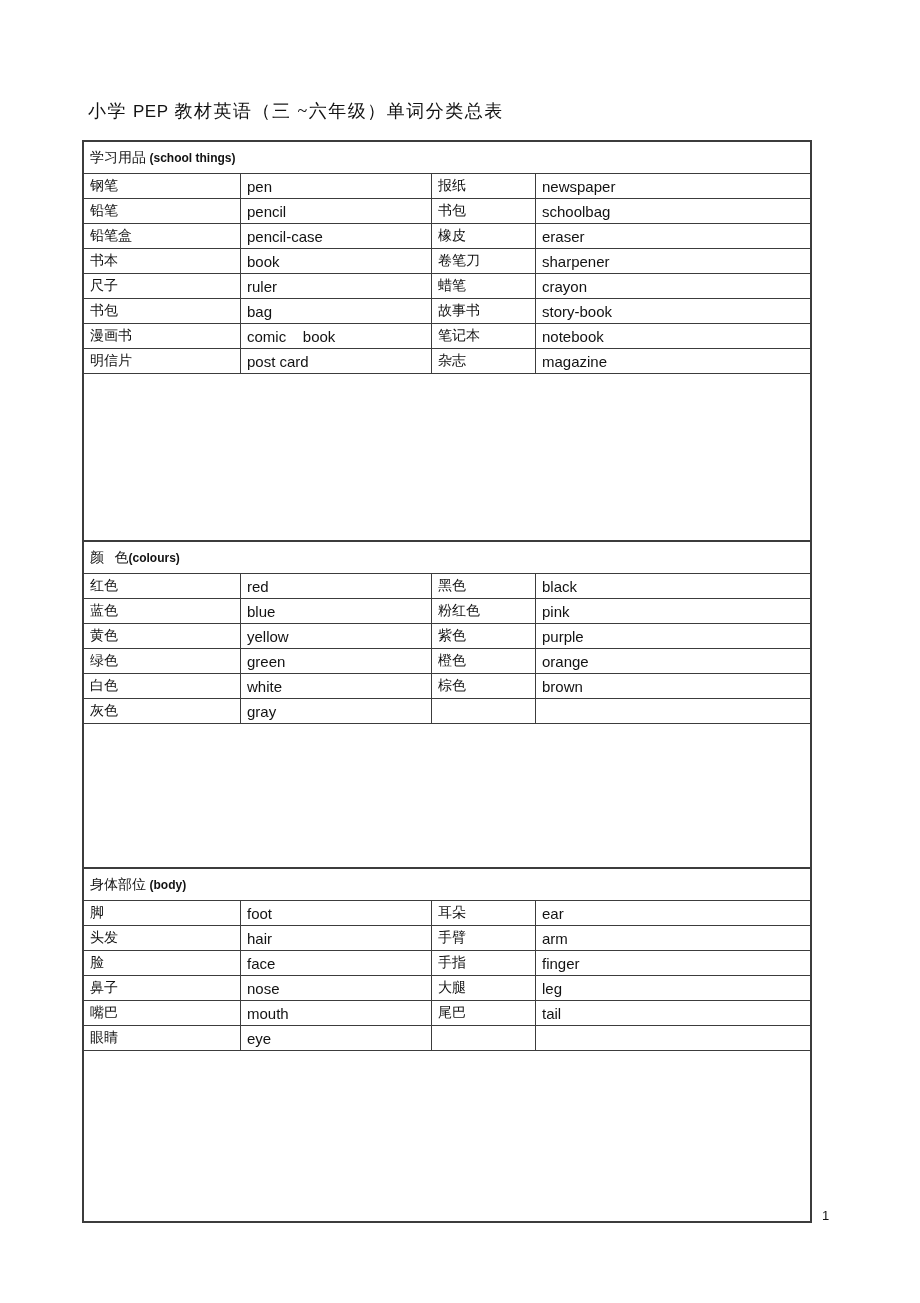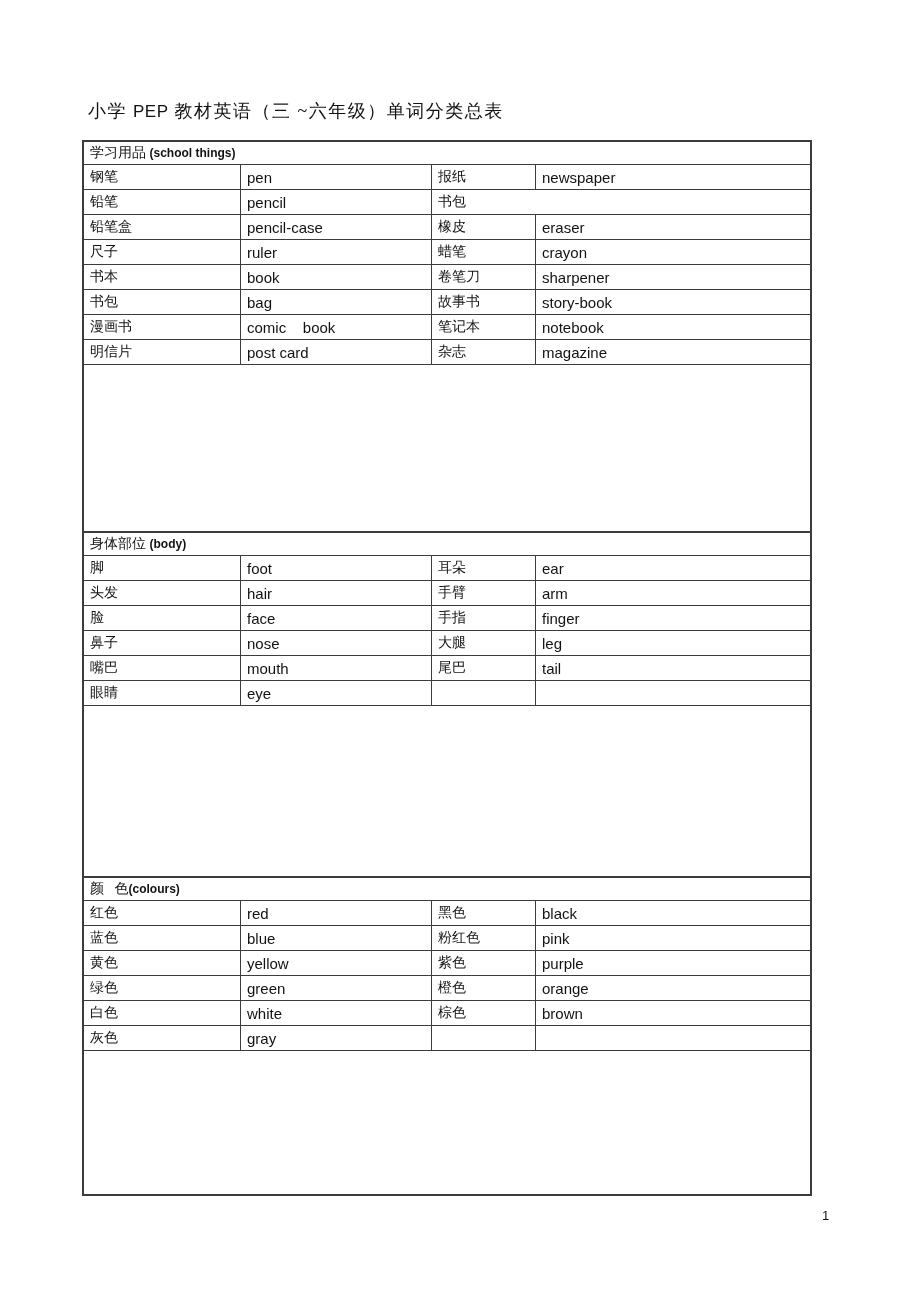--- a/index.html
+++ b/index.html
@@ -36,21 +36,21 @@
     position: absolute;
     left: 82px;
     top: 140px;
     width: 730px;
     border: 2px solid var(--border-color, #3c3c3c);
     background: #ffffff;
   }
   .section { width: 100%; }
   .section-divide { border-top: 2px solid var(--border-color, #3c3c3c); }
   .sec-header {
-    height: 23px;
+    height: 32px;
     border-bottom: 1px solid var(--border-color, #3c3c3c);
     display: flex;
     align-items: center;
     padding-left: 6px;
   }
   .hdr-zh {
     font-family: "Liberation Serif", "DejaVu Serif", serif;
     font-size: 14px;
     white-space: pre-wrap;
   }
@@ -122,65 +122,68 @@
         <div class="vrow">
           <div class="cell cell-zh">
             <span>铅笔</span>
           </div>
           <div class="cell cell-en cell-b">
             <span>pencil</span>
           </div>
           <div class="cell cell-zh cell-b">
             <span>书包</span>
           </div>
+          <div class="cell cell-en cell-b">
+            <span>schoolbag</span>
+          </div>
         </div>
         <div class="vrow">
           <div class="cell cell-zh">
             <span>铅笔盒</span>
           </div>
           <div class="cell cell-en cell-b">
             <span>pencil-case</span>
           </div>
           <div class="cell cell-zh cell-b">
             <span>橡皮</span>
           </div>
           <div class="cell cell-en cell-b">
             <span>eraser</span>
           </div>
         </div>
         <div class="vrow">
           <div class="cell cell-zh">
+            <span>书本</span>
+          </div>
+          <div class="cell cell-en cell-b">
+            <span>book</span>
+          </div>
+          <div class="cell cell-zh cell-b">
+            <span>卷笔刀</span>
+          </div>
+          <div class="cell cell-en cell-b">
+            <span>sharpener</span>
+          </div>
+        </div>
+        <div class="vrow">
+          <div class="cell cell-zh">
             <span>尺子</span>
           </div>
           <div class="cell cell-en cell-b">
             <span>ruler</span>
           </div>
           <div class="cell cell-zh cell-b">
             <span>蜡笔</span>
           </div>
           <div class="cell cell-en cell-b">
             <span>crayon</span>
           </div>
         </div>
         <div class="vrow">
           <div class="cell cell-zh">
-            <span>书本</span>
-          </div>
-          <div class="cell cell-en cell-b">
-            <span>book</span>
-          </div>
-          <div class="cell cell-zh cell-b">
-            <span>卷笔刀</span>
-          </div>
-          <div class="cell cell-en cell-b">
-            <span>sharpener</span>
-          </div>
-        </div>
-        <div class="vrow">
-          <div class="cell cell-zh">
             <span>书包</span>
           </div>
           <div class="cell cell-en cell-b">
             <span>bag</span>
           </div>
           <div class="cell cell-zh cell-b">
             <span>故事书</span>
           </div>
           <div class="cell cell-en cell-b">
             <span>story-book</span>
@@ -208,20 +211,111 @@
             <span>post card</span>
           </div>
           <div class="cell cell-zh cell-b">
             <span>杂志</span>
           </div>
           <div class="cell cell-en cell-b">
             <span>magazine</span>
           </div>
         </div>
         <div class="filler" style="height: 166px;"></div>
+      </div>
+      <div class="section section-divide">
+        <div class="sec-header">
+          <span class="hdr-zh">颜   色</span>
+          <span class="hdr-en">(colours)</span>
+        </div>
+        <div class="vrow">
+          <div class="cell cell-zh">
+            <span>红色</span>
+          </div>
+          <div class="cell cell-en cell-b">
+            <span>red</span>
+          </div>
+          <div class="cell cell-zh cell-b">
+            <span>黑色</span>
+          </div>
+          <div class="cell cell-en cell-b">
+            <span>black</span>
+          </div>
+        </div>
+        <div class="vrow">
+          <div class="cell cell-zh">
+            <span>蓝色</span>
+          </div>
+          <div class="cell cell-en cell-b">
+            <span>blue</span>
+          </div>
+          <div class="cell cell-zh cell-b">
+            <span>粉红色</span>
+          </div>
+          <div class="cell cell-en cell-b">
+            <span>pink</span>
+          </div>
+        </div>
+        <div class="vrow">
+          <div class="cell cell-zh">
+            <span>黄色</span>
+          </div>
+          <div class="cell cell-en cell-b">
+            <span>yellow</span>
+          </div>
+          <div class="cell cell-zh cell-b">
+            <span>紫色</span>
+          </div>
+          <div class="cell cell-en cell-b">
+            <span>purple</span>
+          </div>
+        </div>
+        <div class="vrow">
+          <div class="cell cell-zh">
+            <span>绿色</span>
+          </div>
+          <div class="cell cell-en cell-b">
+            <span>green</span>
+          </div>
+          <div class="cell cell-zh cell-b">
+            <span>橙色</span>
+          </div>
+          <div class="cell cell-en cell-b">
+            <span>orange</span>
+          </div>
+        </div>
+        <div class="vrow">
+          <div class="cell cell-zh">
+            <span>白色</span>
+          </div>
+          <div class="cell cell-en cell-b">
+            <span>white</span>
+          </div>
+          <div class="cell cell-zh cell-b">
+            <span>棕色</span>
+          </div>
+          <div class="cell cell-en cell-b">
+            <span>brown</span>
+          </div>
+        </div>
+        <div class="vrow">
+          <div class="cell cell-zh">
+            <span>灰色</span>
+          </div>
+          <div class="cell cell-en cell-b">
+            <span>gray</span>
+          </div>
+          <div class="cell cell-zh cell-b">
+            <span></span>
+          </div>
+          <div class="cell cell-en cell-b">
+            <span></span>
+          </div>
+        </div>
+        <div class="filler" style="height: 143px;"></div>
       </div>
       <div class="section section-divide">
         <div class="sec-header">
           <span class="hdr-zh">身体部位 </span>
           <span class="hdr-en">(body)</span>
         </div>
         <div class="vrow">
           <div class="cell cell-zh">
             <span>脚</span>
           </div>
@@ -300,108 +394,17 @@
           </div>
           <div class="cell cell-zh cell-b">
             <span></span>
           </div>
           <div class="cell cell-en cell-b">
             <span></span>
           </div>
         </div>
         <div class="filler" style="height: 170px;"></div>
       </div>
-      <div class="section section-divide">
-        <div class="sec-header">
-          <span class="hdr-zh">颜   色</span>
-          <span class="hdr-en">(colours)</span>
-        </div>
-        <div class="vrow">
-          <div class="cell cell-zh">
-            <span>红色</span>
-          </div>
-          <div class="cell cell-en cell-b">
-            <span>red</span>
-          </div>
-          <div class="cell cell-zh cell-b">
-            <span>黑色</span>
-          </div>
-          <div class="cell cell-en cell-b">
-            <span>black</span>
-          </div>
-        </div>
-        <div class="vrow">
-          <div class="cell cell-zh">
-            <span>蓝色</span>
-          </div>
-          <div class="cell cell-en cell-b">
-            <span>blue</span>
-          </div>
-          <div class="cell cell-zh cell-b">
-            <span>粉红色</span>
-          </div>
-          <div class="cell cell-en cell-b">
-            <span>pink</span>
-          </div>
-        </div>
-        <div class="vrow">
-          <div class="cell cell-zh">
-            <span>黄色</span>
-          </div>
-          <div class="cell cell-en cell-b">
-            <span>yellow</span>
-          </div>
-          <div class="cell cell-zh cell-b">
-            <span>紫色</span>
-          </div>
-          <div class="cell cell-en cell-b">
-            <span>purple</span>
-          </div>
-        </div>
-        <div class="vrow">
-          <div class="cell cell-zh">
-            <span>绿色</span>
-          </div>
-          <div class="cell cell-en cell-b">
-            <span>green</span>
-          </div>
-          <div class="cell cell-zh cell-b">
-            <span>橙色</span>
-          </div>
-          <div class="cell cell-en cell-b">
-            <span>orange</span>
-          </div>
-        </div>
-        <div class="vrow">
-          <div class="cell cell-zh">
-            <span>白色</span>
-          </div>
-          <div class="cell cell-en cell-b">
-            <span>white</span>
-          </div>
-          <div class="cell cell-zh cell-b">
-            <span>棕色</span>
-          </div>
-          <div class="cell cell-en cell-b">
-            <span>brown</span>
-          </div>
-        </div>
-        <div class="vrow">
-          <div class="cell cell-zh">
-            <span>灰色</span>
-          </div>
-          <div class="cell cell-en cell-b">
-            <span>gray</span>
-          </div>
-          <div class="cell cell-zh cell-b">
-            <span></span>
-          </div>
-          <div class="cell cell-en cell-b">
-            <span></span>
-          </div>
-        </div>
-        <div class="filler" style="height: 143px;"></div>
-      </div>
     </div>
 
   <div class="page-number">1</div>
 
 </div>
 
 </body></html>

